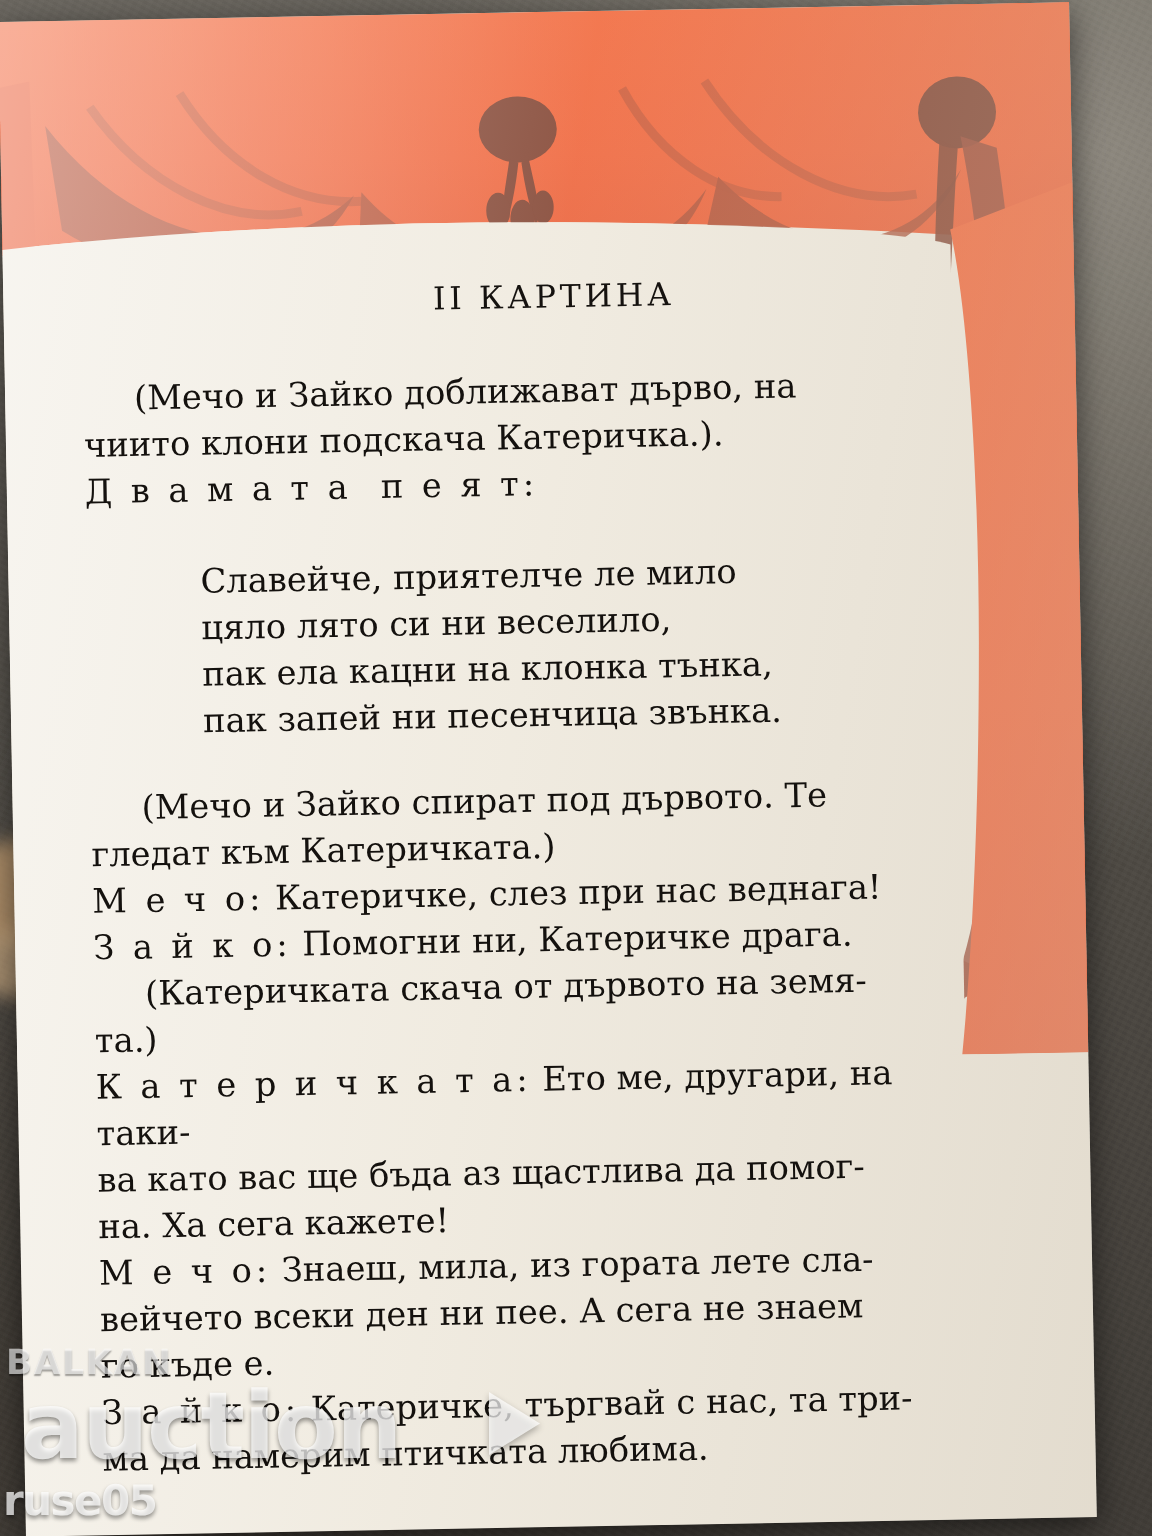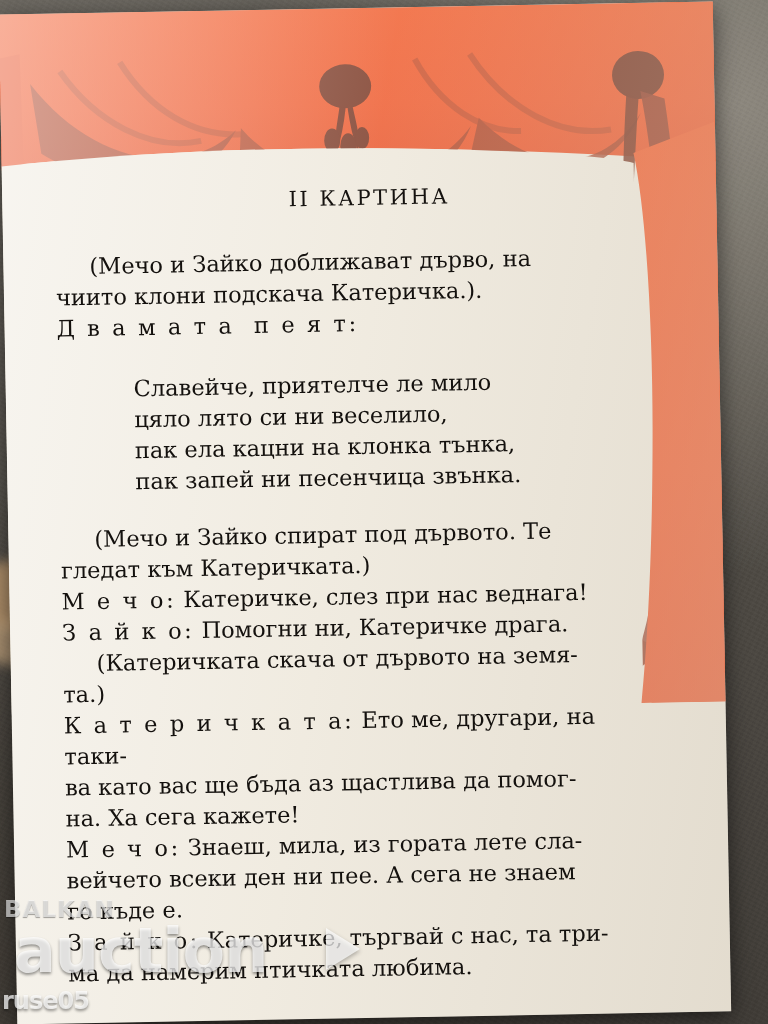--- a/index.html
+++ b/index.html
@@ -132,21 +132,21 @@
     font-size: 62px;
     font-weight: bold;
     color: rgba(255,255,255,.72);
     letter-spacing: -1px;
     line-height: 58px;
     text-shadow: 0 2px 3px rgba(0,0,0,.4);
     margin-left: 14px;
   }
   .wm-bottom {
     font-family: "DejaVu Sans", sans-serif;
-    font-size: 24px;
+    font-size: 28px;
     font-weight: bold;
     color: rgba(255,255,255,.72);
     letter-spacing: -1px;
     line-height: 42px;
     text-shadow: 0 2px 3px rgba(0,0,0,.4);
     margin-left: 2px;
   }
   .wm-play {
     position: absolute;
     right: 70px;

